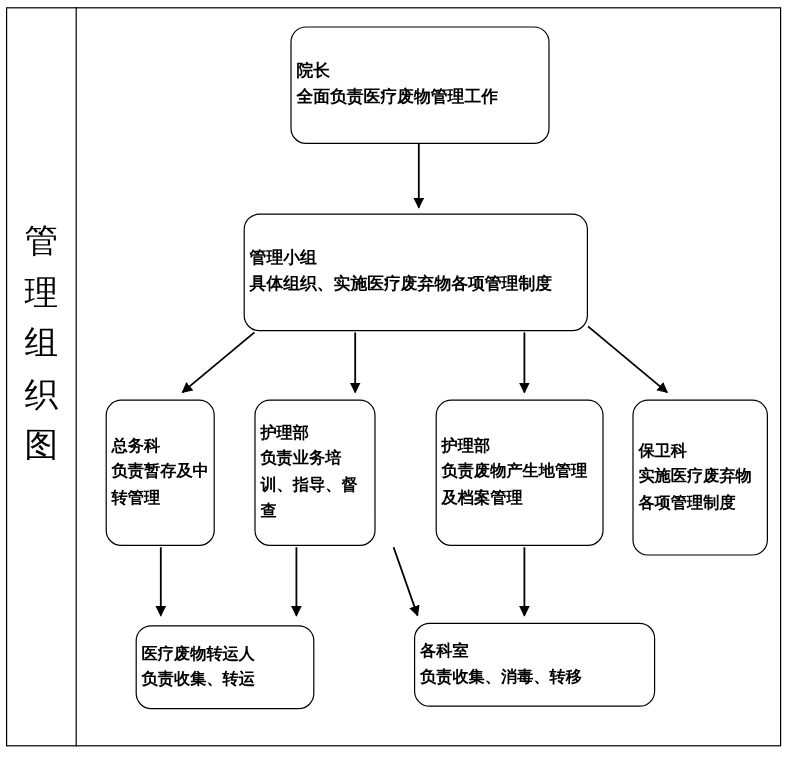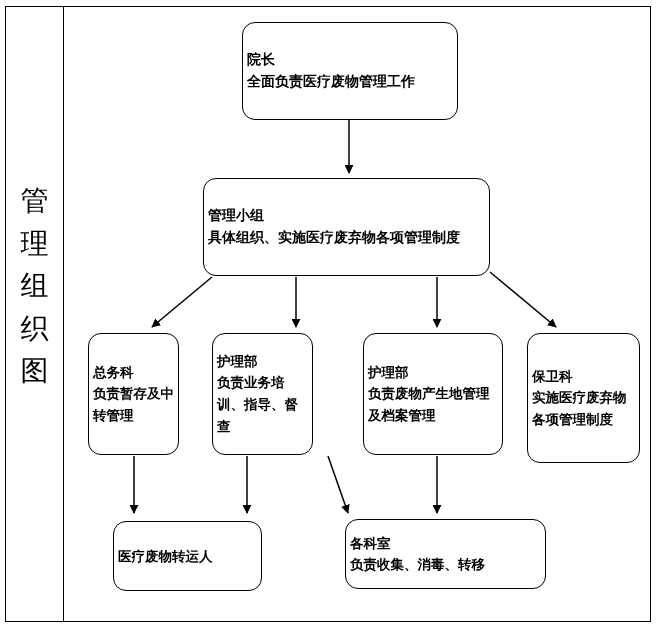--- a/index.html
+++ b/index.html
@@ -139,20 +139,21 @@
     <span class="desc">负责废物产生地管理及档案管理</span>
   </div>
 
   <div class="node" id="node-security">
     <span class="title">保卫科</span>
     <span class="desc">实施医疗废弃物各项管理制度</span>
   </div>
 
   <div class="node" id="node-transporter">
     <span class="title">医疗废物转运人</span>
+    <span class="desc">负责收集、转运</span>
   </div>
 
   <div class="node" id="node-departments">
     <span class="title">各科室</span>
     <span class="desc">负责收集、消毒、转移</span>
   </div>
 
 </div>
 
 </body></html>

